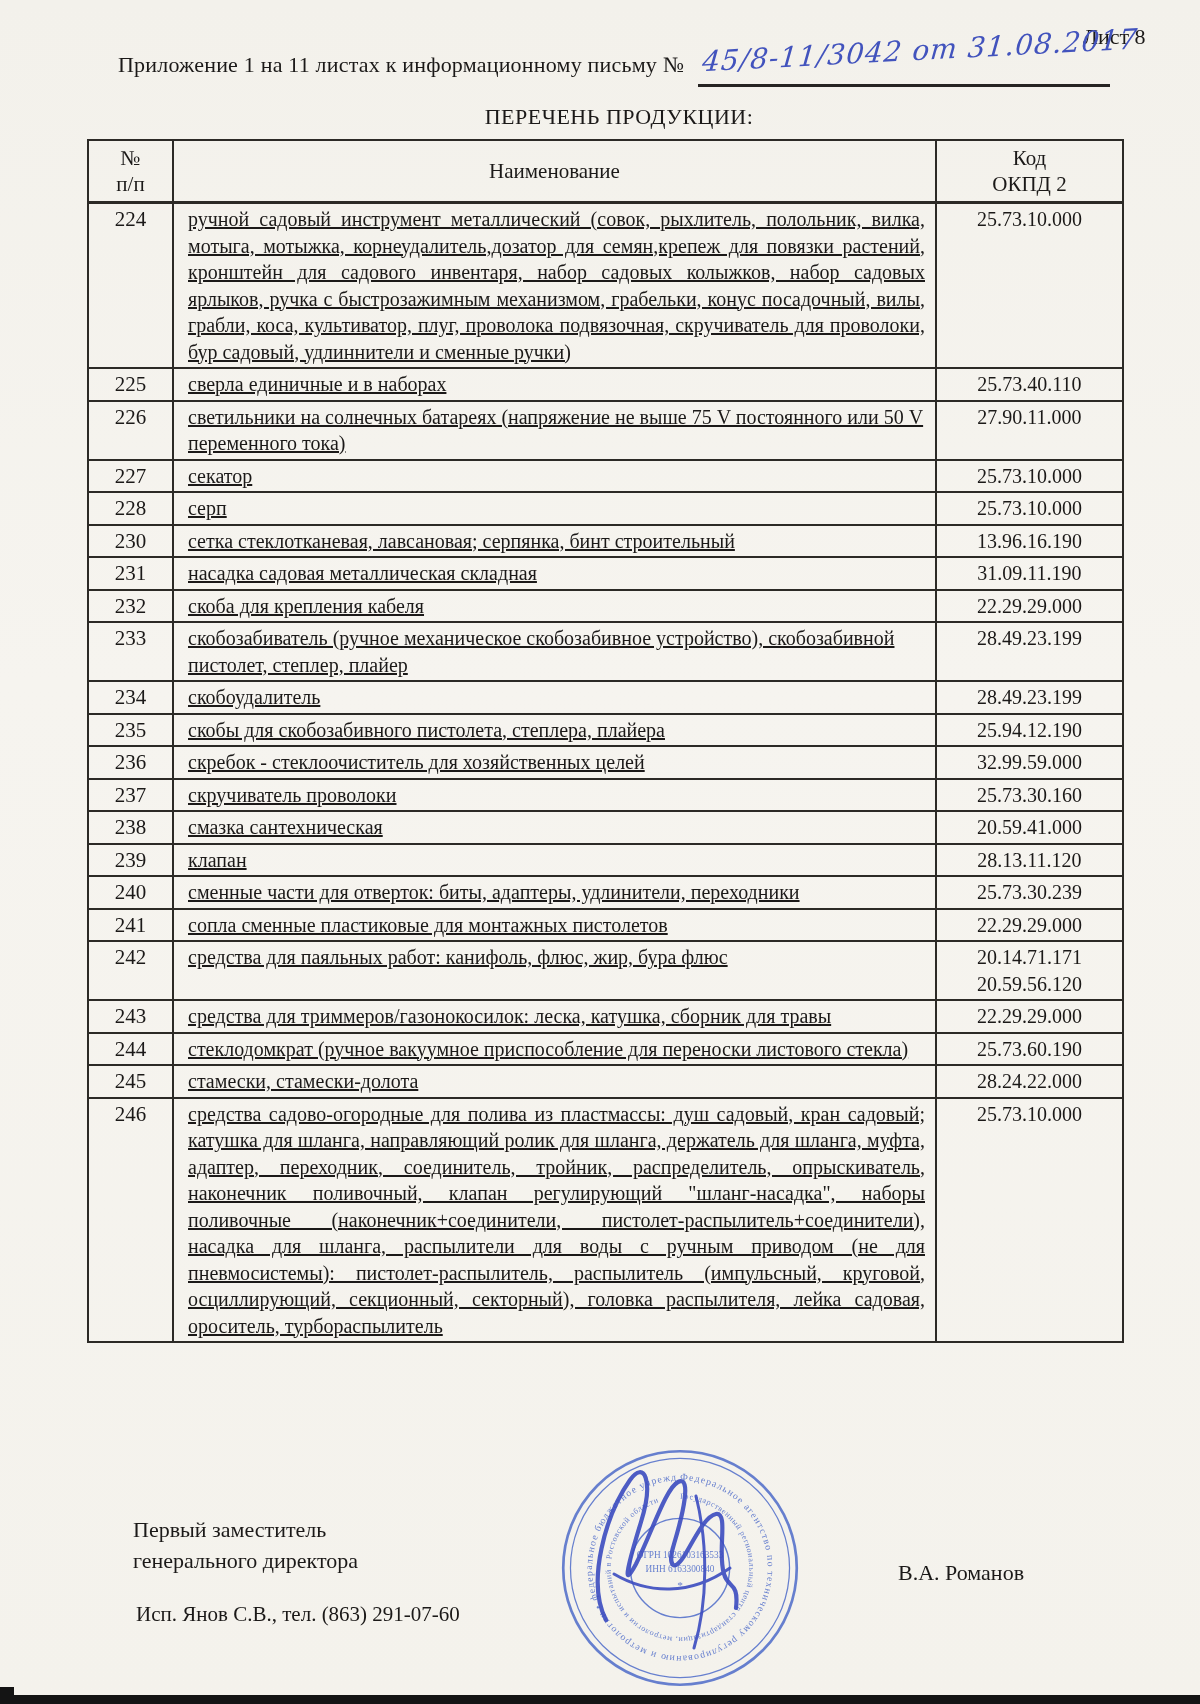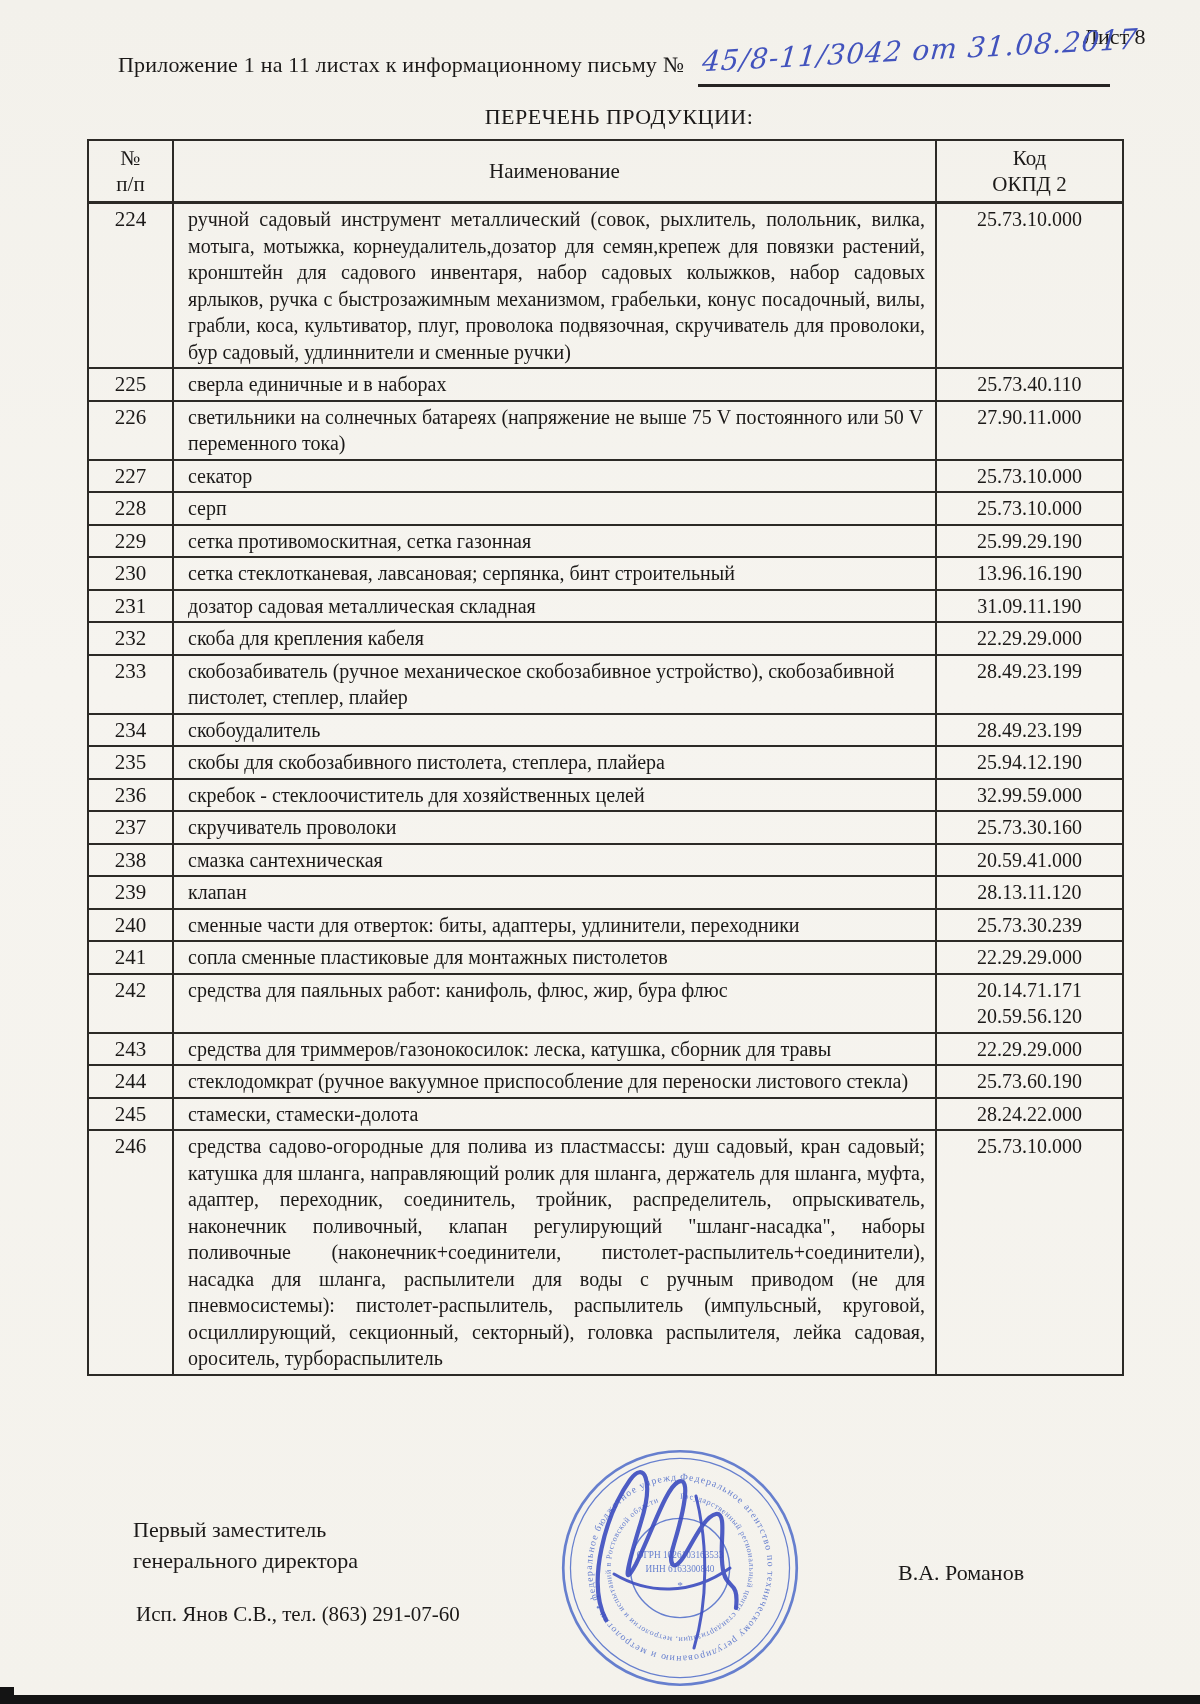--- a/index.html
+++ b/index.html
@@ -29,21 +29,21 @@
   table.products col.c-name{width:763px;}
   table.products col.c-code{width:187px;}
   table.products th, table.products td{
     border:2px solid #2c2a26;vertical-align:top;font-weight:normal;
   }
   table.products thead th{
     text-align:center;font-size:21px;padding:4px 2px;line-height:26px;height:48px;
     vertical-align:middle;border-bottom:3px solid #2c2a26;
   }
   td.cell-num{text-align:center;padding:2px 16px;font-size:21px;line-height:26.5px;}
-  td.cell-name{padding:2px 10px 2px 14px;line-height:26.5px;}
+  td.cell-name{padding:2px 10px 2px 14px;line-height:26.5px;text-decoration:underline;}
   td.cell-name.justify{text-align:justify;text-justify:inter-word;}
   td.cell-code{text-align:center;padding:2px 11px;line-height:26.5px;white-space:pre-line;}
 
   .footer-position{position:absolute;top:1514px;left:133px;font-size:22px;line-height:31px;}
   .footer-signer{position:absolute;top:1541px;left:898px;font-size:22px;margin-top:19px;}
   .footer-executor{position:absolute;top:1602px;left:136px;font-size:21px;text-align:right;}
 
   .stamp{position:absolute;top:1444px;left:556px;width:248px;height:248px;opacity:.92;}
   .signature{position:absolute;top:1452px;left:578px;width:170px;height:205px;opacity:.9;}
 
@@ -100,32 +100,27 @@
         <td class="cell-num">227</td>
         <td class="cell-name">секатор</td>
         <td class="cell-code">25.73.10.000</td>
       </tr>
       <tr>
         <td class="cell-num">228</td>
         <td class="cell-name">серп</td>
         <td class="cell-code">25.73.10.000</td>
       </tr>
       <tr>
-        <td class="cell-num">229</td>
-        <td class="cell-name">сетка противомоскитная, сетка газонная</td>
-        <td class="cell-code">25.99.29.190</td>
-      </tr>
-      <tr>
         <td class="cell-num">230</td>
         <td class="cell-name">сетка стеклотканевая, лавсановая; серпянка, бинт строительный</td>
         <td class="cell-code">13.96.16.190</td>
       </tr>
       <tr>
         <td class="cell-num">231</td>
-        <td class="cell-name">дозатор садовая металлическая складная</td>
+        <td class="cell-name">насадка садовая металлическая складная</td>
         <td class="cell-code">31.09.11.190</td>
       </tr>
       <tr>
         <td class="cell-num">232</td>
         <td class="cell-name">скоба для крепления кабеля</td>
         <td class="cell-code">22.29.29.000</td>
       </tr>
       <tr>
         <td class="cell-num">233</td>
         <td class="cell-name">скобозабиватель (ручное механическое скобозабивное устройство), скобозабивной пистолет, степлер, плайер</td>

